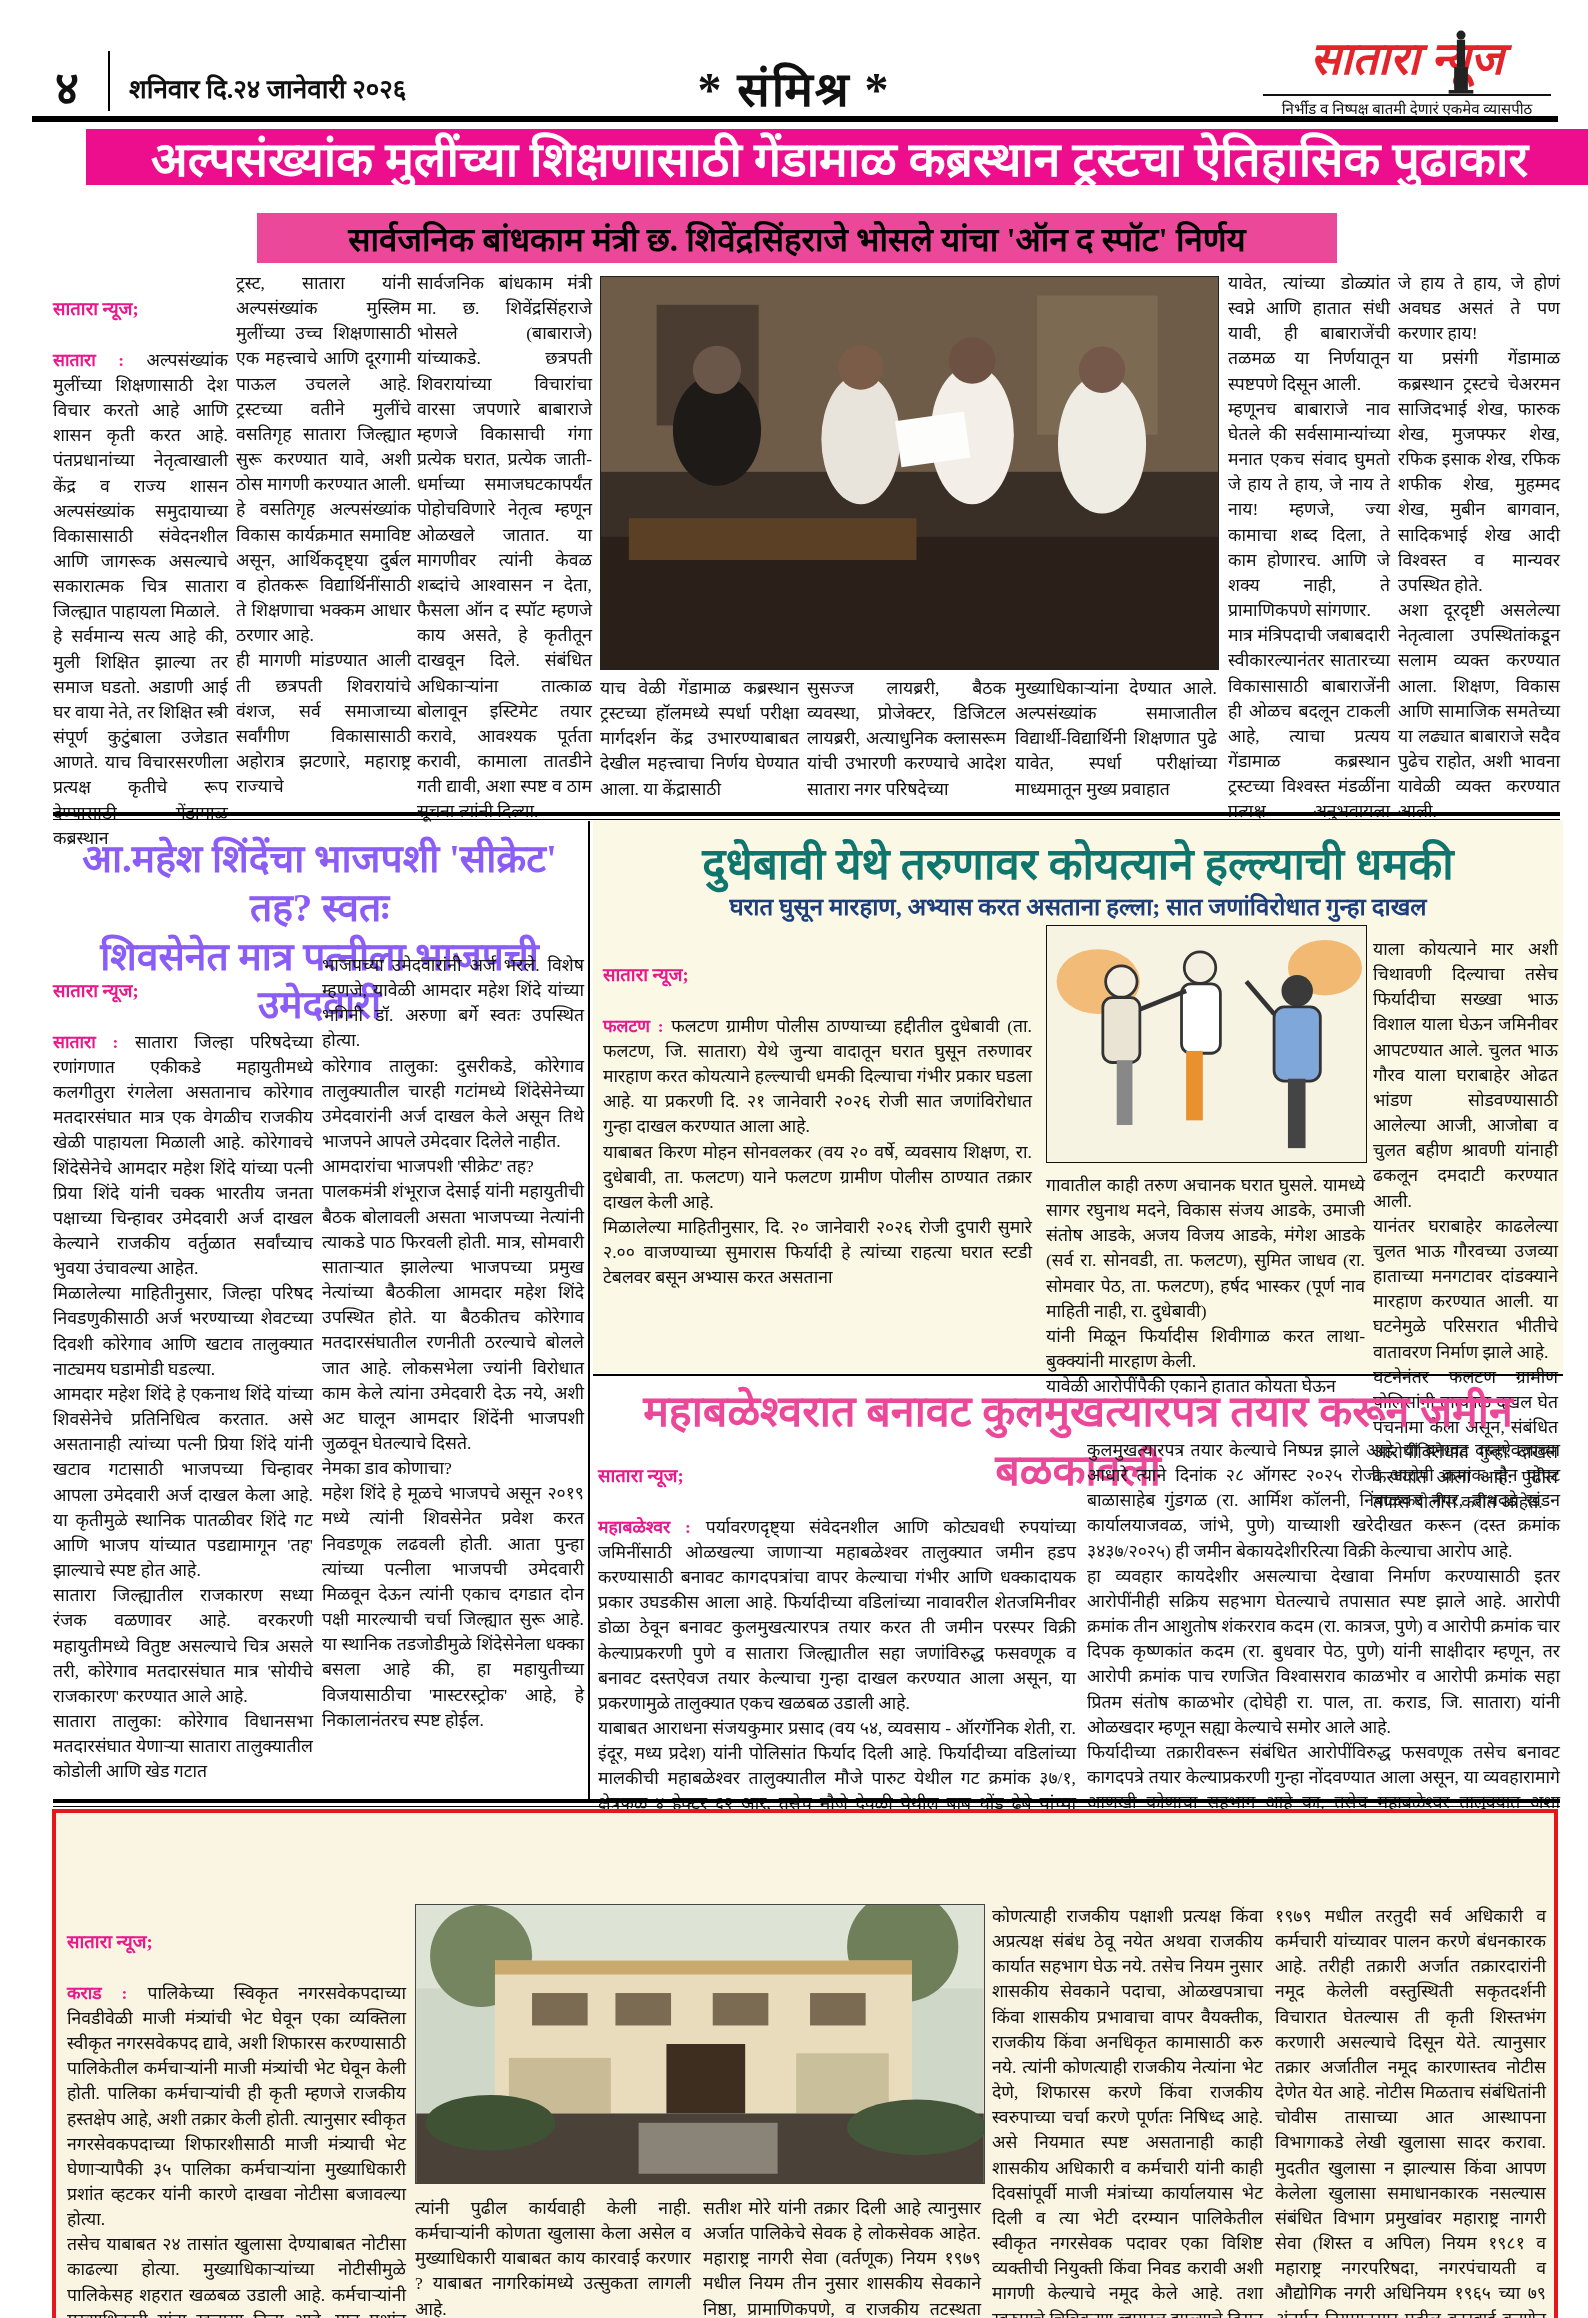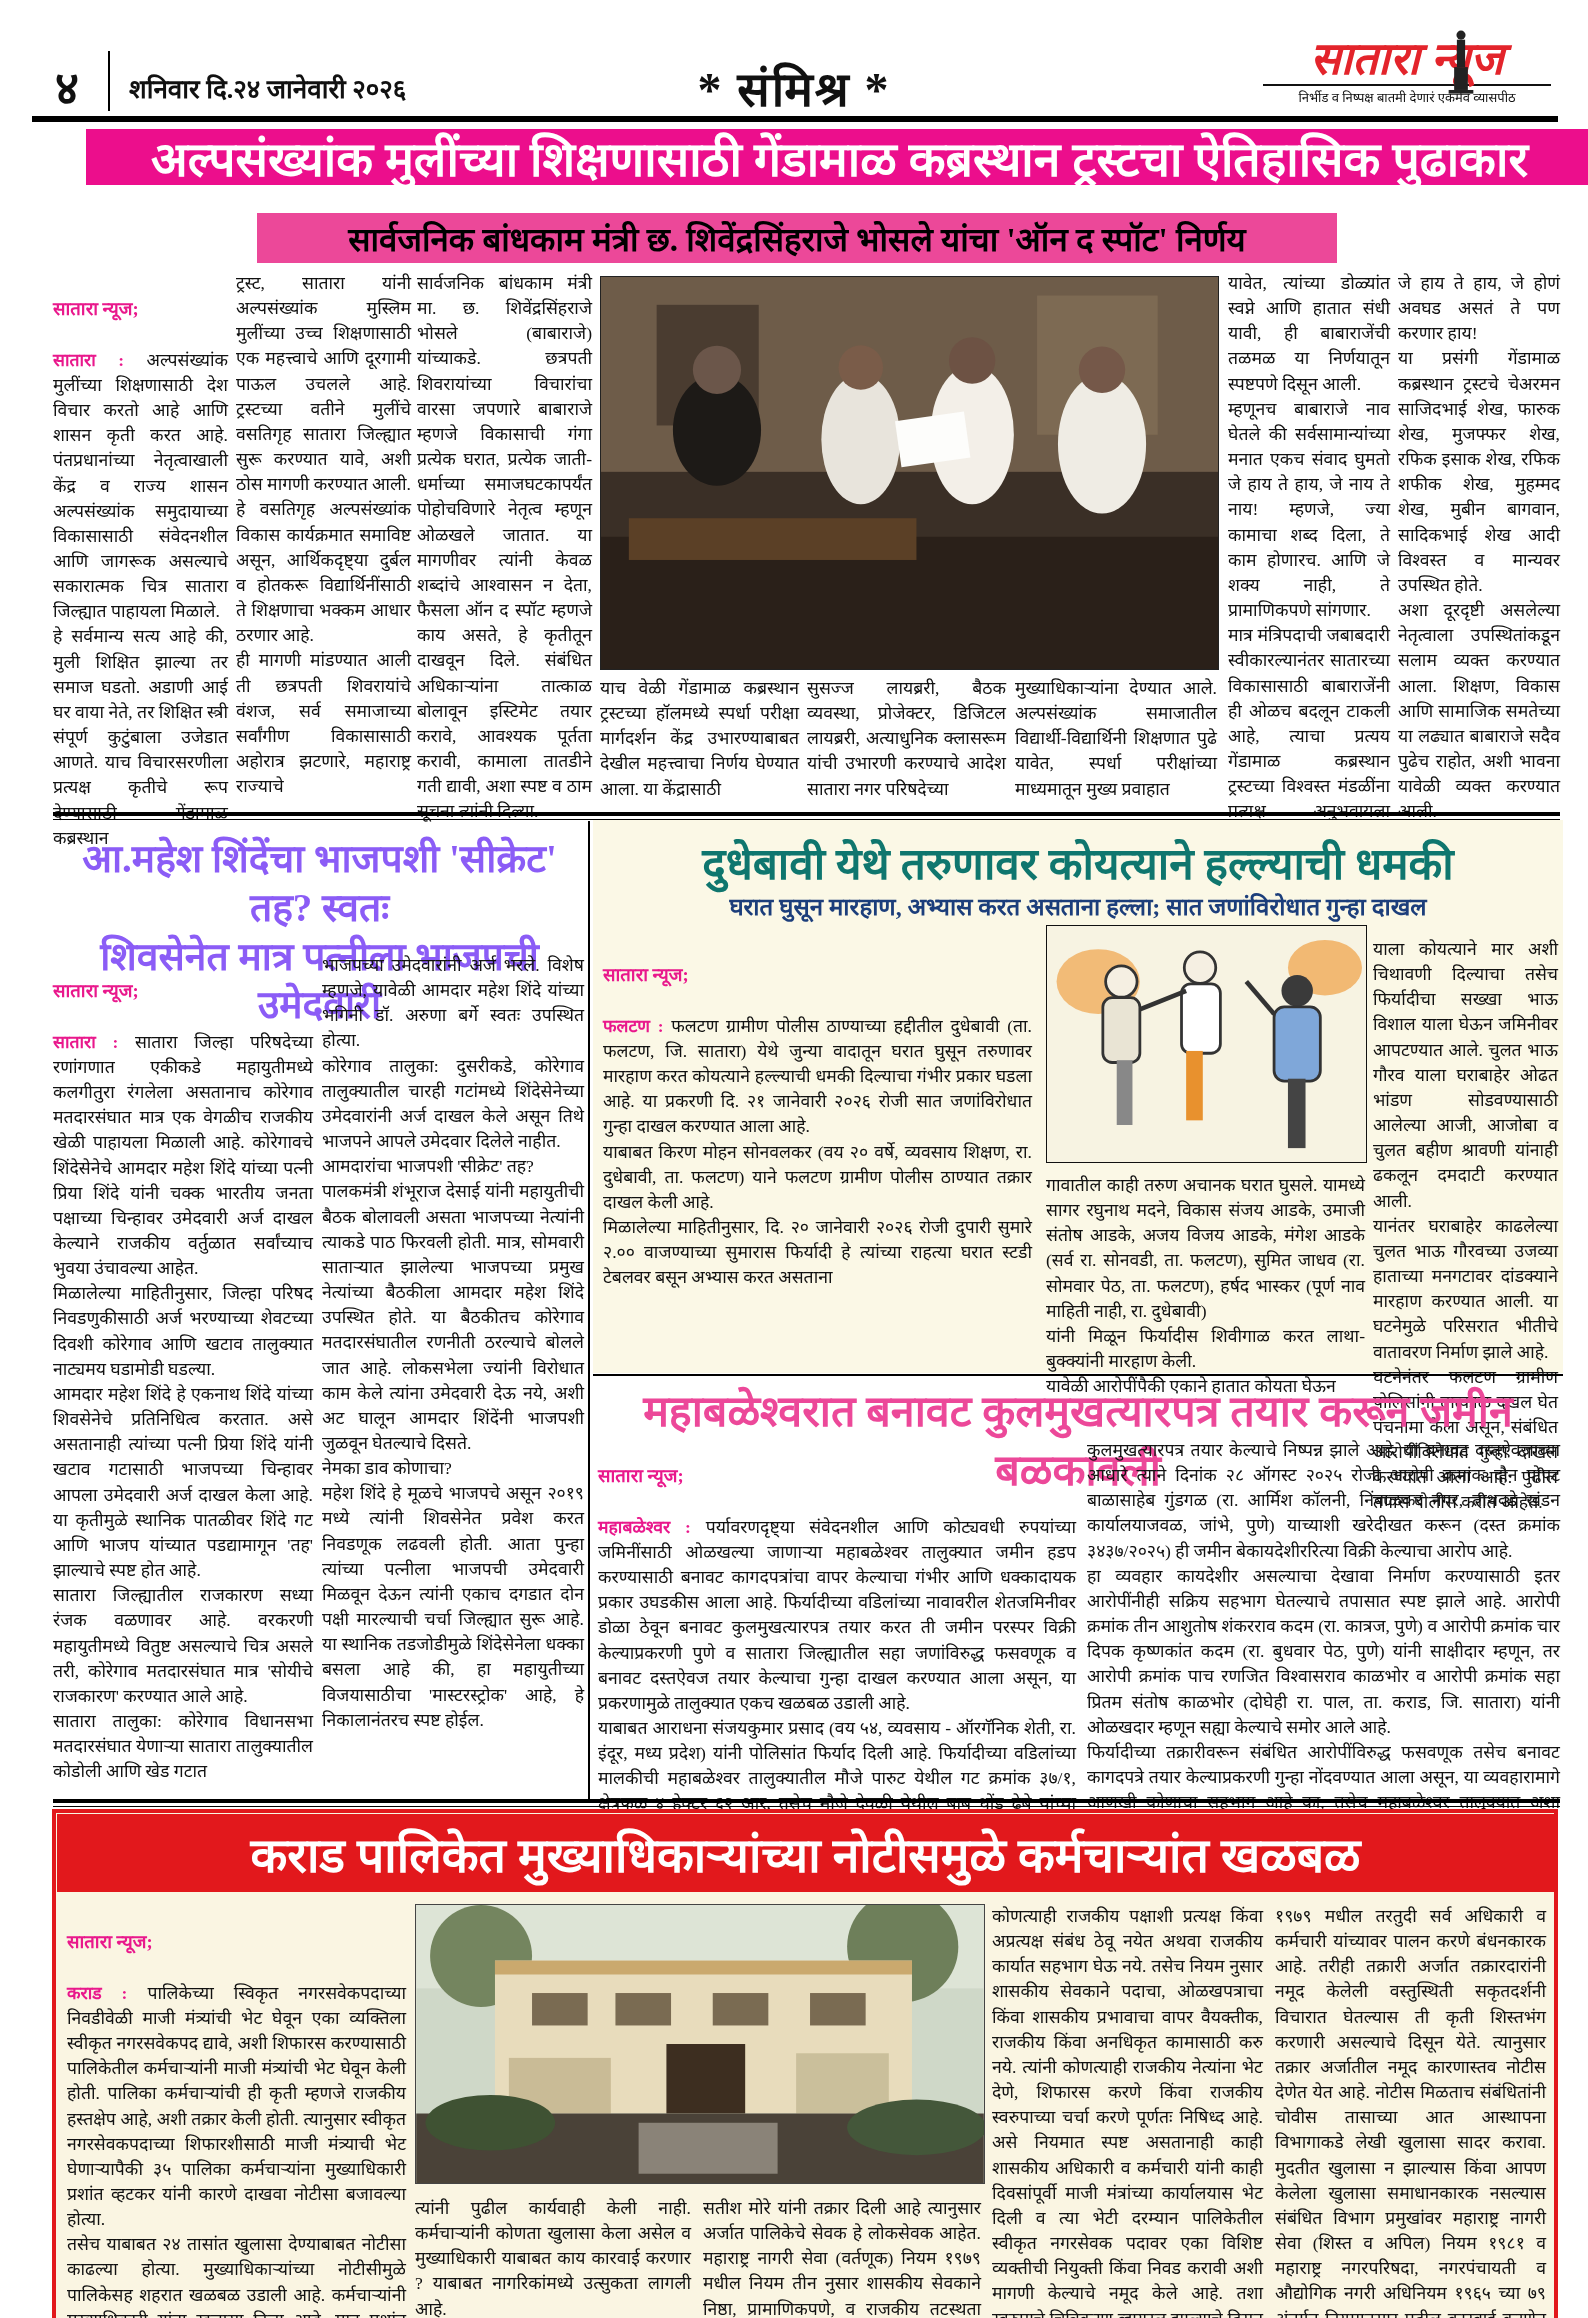--- a/index.html
+++ b/index.html
@@ -7,21 +7,21 @@
         font-family:"Liberation Serif","DejaVu Serif",serif;color:#111;}
   
   .mast{position:absolute;left:0;top:0;width:1588px;height:120px;}
   .pgnum{position:absolute;left:55px;top:55px;font-size:46px;font-weight:bold;}
   .vrule{position:absolute;left:108px;top:51px;width:2.3px;height:60px;background:#000;}
   .date{position:absolute;left:129px;top:70px;font-size:26px;font-weight:bold;}
   .section-logo{position:absolute;left:0;top:55px;width:1588px;text-align:center;
                 font-size:48px;font-weight:bold;letter-spacing:1.9px;}
   .paperlogo{position:absolute;right:37px;top:37px;width:288px;text-align:center;}
   .paperlogo .nm{font-size:45px;font-weight:bold;color:#e3242b;font-style:italic;line-height:1;}
-  .paperlogo .tg{font-size:13px;color:#111;border-top:2.8px solid #111;margin-top:2px;padding-top:1.9px;}
+  .paperlogo .tg{font-size:15px;color:#111;border-top:2.8px solid #111;margin-top:12px;padding-top:1.9px;}
   .statue{position:absolute;right:111px;top:28px;}
   .toprule{position:absolute;left:32px;top:116px;width:1526px;height:5.6px;background:#000;}
   
   .pinkbar{position:absolute;left:53px;top:129px;width:1507px;height:56px;background:#ec0e8c;
            color:#fff;display:flex;align-items:center;justify-content:center;
            font-size:48px;font-weight:bold;margin-left:33px;}
   .yellowbar{position:absolute;left:257px;top:213px;width:1080px;height:50px;background:#ec4899;
            color:#000;display:flex;align-items:center;justify-content:center;
            font-size:33px;font-weight:bold;}
   
@@ -182,21 +182,20 @@
     <span class="rest">याबाबत आराधना संजयकुमार प्रसाद (वय ५४, व्यवसाय - ऑरगॅनिक शेती, रा. इंदूर, मध्य प्रदेश) यांनी पोलिसांत फिर्याद दिली आहे. फिर्यादीच्या वडिलांच्या मालकीची महाबळेश्वर तालुक्यातील मौजे पारुट येथील गट क्रमांक ३७/१, क्षेत्रफळ ४ हेक्टर ६२ आर, तसेच मौजे देवळी येथील बाबु धोंडू ढेबे यांच्या नावावर असलेली गट क्रमांक ७३/१, क्षेत्रफळ ० हेक्टर ९१ आर, अशी एकूण कोट्यवधी रुपयांची जमीन आरोपींनी संगनमताने हडप करण्याचा प्रयत्न केल्याचे फिर्यादीत नमूद करण्यात आले आहे.
 तपासादरम्यान मुख्य आरोपी विष्णु उत्तम सूर्यवंशी (रा. बीडी बाजाराजवळ, शिक्रापूर, पुणे) याने दिनांक १५ जून १९९८ रोजीचे खोटे व बनावट</span>
   </div>
   <div class="col" style="left:1087px;top:1438px;width:473px;">कुलमुखत्यारपत्र तयार केल्याचे निष्पन्न झाले आहे. या बनावट दस्तऐवजाच्या आधारे त्याने दिनांक २८ ऑगस्ट २०२५ रोजी आरोपी क्रमांक दोन पोपट बाळासाहेब गुंडगळ (रा. आर्मिश कॉलनी, निंबाळकर नगर, ताथवडे खंडन कार्यालयाजवळ, जांभे, पुणे) याच्याशी खरेदीखत करून (दस्त क्रमांक ३४३७/२०२५) ही जमीन बेकायदेशीररित्या विक्री केल्याचा आरोप आहे.
 हा व्यवहार कायदेशीर असल्याचा देखावा निर्माण करण्यासाठी इतर आरोपींनीही सक्रिय सहभाग घेतल्याचे तपासात स्पष्ट झाले आहे. आरोपी क्रमांक तीन आशुतोष शंकरराव कदम (रा. कात्रज, पुणे) व आरोपी क्रमांक चार दिपक कृष्णकांत कदम (रा. बुधवार पेठ, पुणे) यांनी साक्षीदार म्हणून, तर आरोपी क्रमांक पाच रणजित विश्वासराव काळभोर व आरोपी क्रमांक सहा प्रितम संतोष काळभोर (दोघेही रा. पाल, ता. कराड, जि. सातारा) यांनी ओळखदार म्हणून सह्या केल्याचे समोर आले आहे.
 फिर्यादीच्या तक्रारीवरून संबंधित आरोपींविरुद्ध फसवणूक तसेच बनावट कागदपत्रे तयार केल्याप्रकरणी गुन्हा नोंदवण्यात आला असून, या व्यवहारामागे आणखी कोणाचा सहभाग आहे का, तसेच महाबळेश्वर तालुक्यात अशा प्रकारचे इतर व्यवहार झाले आहेत का, याचाही तपास सुरू आहे.</div>
 
   <div class="hrule double" style="left:53px;top:1799px;width:1507px;height:3.7px;"></div>
 
   <div class="s5frame"></div>
-  <div class="s5banner">कराड पालिकेत मुख्याधिकाऱ्यांच्या नोटीसमुळे कर्मचाऱ्यांत खळबळ</div>
   <div class="col" style="left:67px;top:1904px;width:339px;">
     <span class="byline">सातारा न्यूज;</span><br>
     <span class="loc">कराड : </span><span class="lead">पालिकेच्या स्विकृत नगरसवेकपदाच्या निवडीवेळी माजी मंत्र्यांची भेट घेवून एका व्यक्तिला स्वीकृत नगरसवेकपद द्यावे, अशी शिफारस करण्यासाठी पालिकेतील कर्मचाऱ्यांनी माजी मंत्र्यांची भेट घेवून केली होती. पालिका कर्मचाऱ्यांची ही कृती म्हणजे राजकीय हस्तक्षेप आहे, अशी तक्रार केली होती. त्यानुसार स्वीकृत नगरसेवकपदाच्या शिफारशीसाठी माजी मंत्र्याची भेट घेणाऱ्यापैकी ३५ पालिका कर्मचाऱ्यांना मुख्याधिकारी प्रशांत व्हटकर यांनी कारणे दाखवा नोटीसा बजावल्या होत्या.</span>
     <span class="rest">तसेच याबाबत २४ तासांत खुलासा देण्याबाबत नोटीसा काढल्या होत्या. मुख्याधिकाऱ्यांच्या नोटीसीमुळे पालिकेसह शहरात खळबळ उडाली आहे. कर्मचाऱ्यांनी मुख्याधिकारी यांना खुलासा दिला आहे. मात्र प्रशांत व्हटकर बुधवारी दिवसभर मिटिंगमध्ये असल्याने या खुलासाबाबत</span>
   </div>
   <div class="ph" style="left:415px;top:1904px;width:568px;height:278px;border:1.4px solid #444;">
     <svg width="568" height="278" viewBox="0 0 1225 600">
       <rect width="1225" height="600" fill="#cfd8c8"></rect>
       <rect y="0" width="1225" height="180" fill="#dde4d6"></rect>
       <circle cx="1050" cy="90" r="120" fill="#6e7f5a"></circle>

